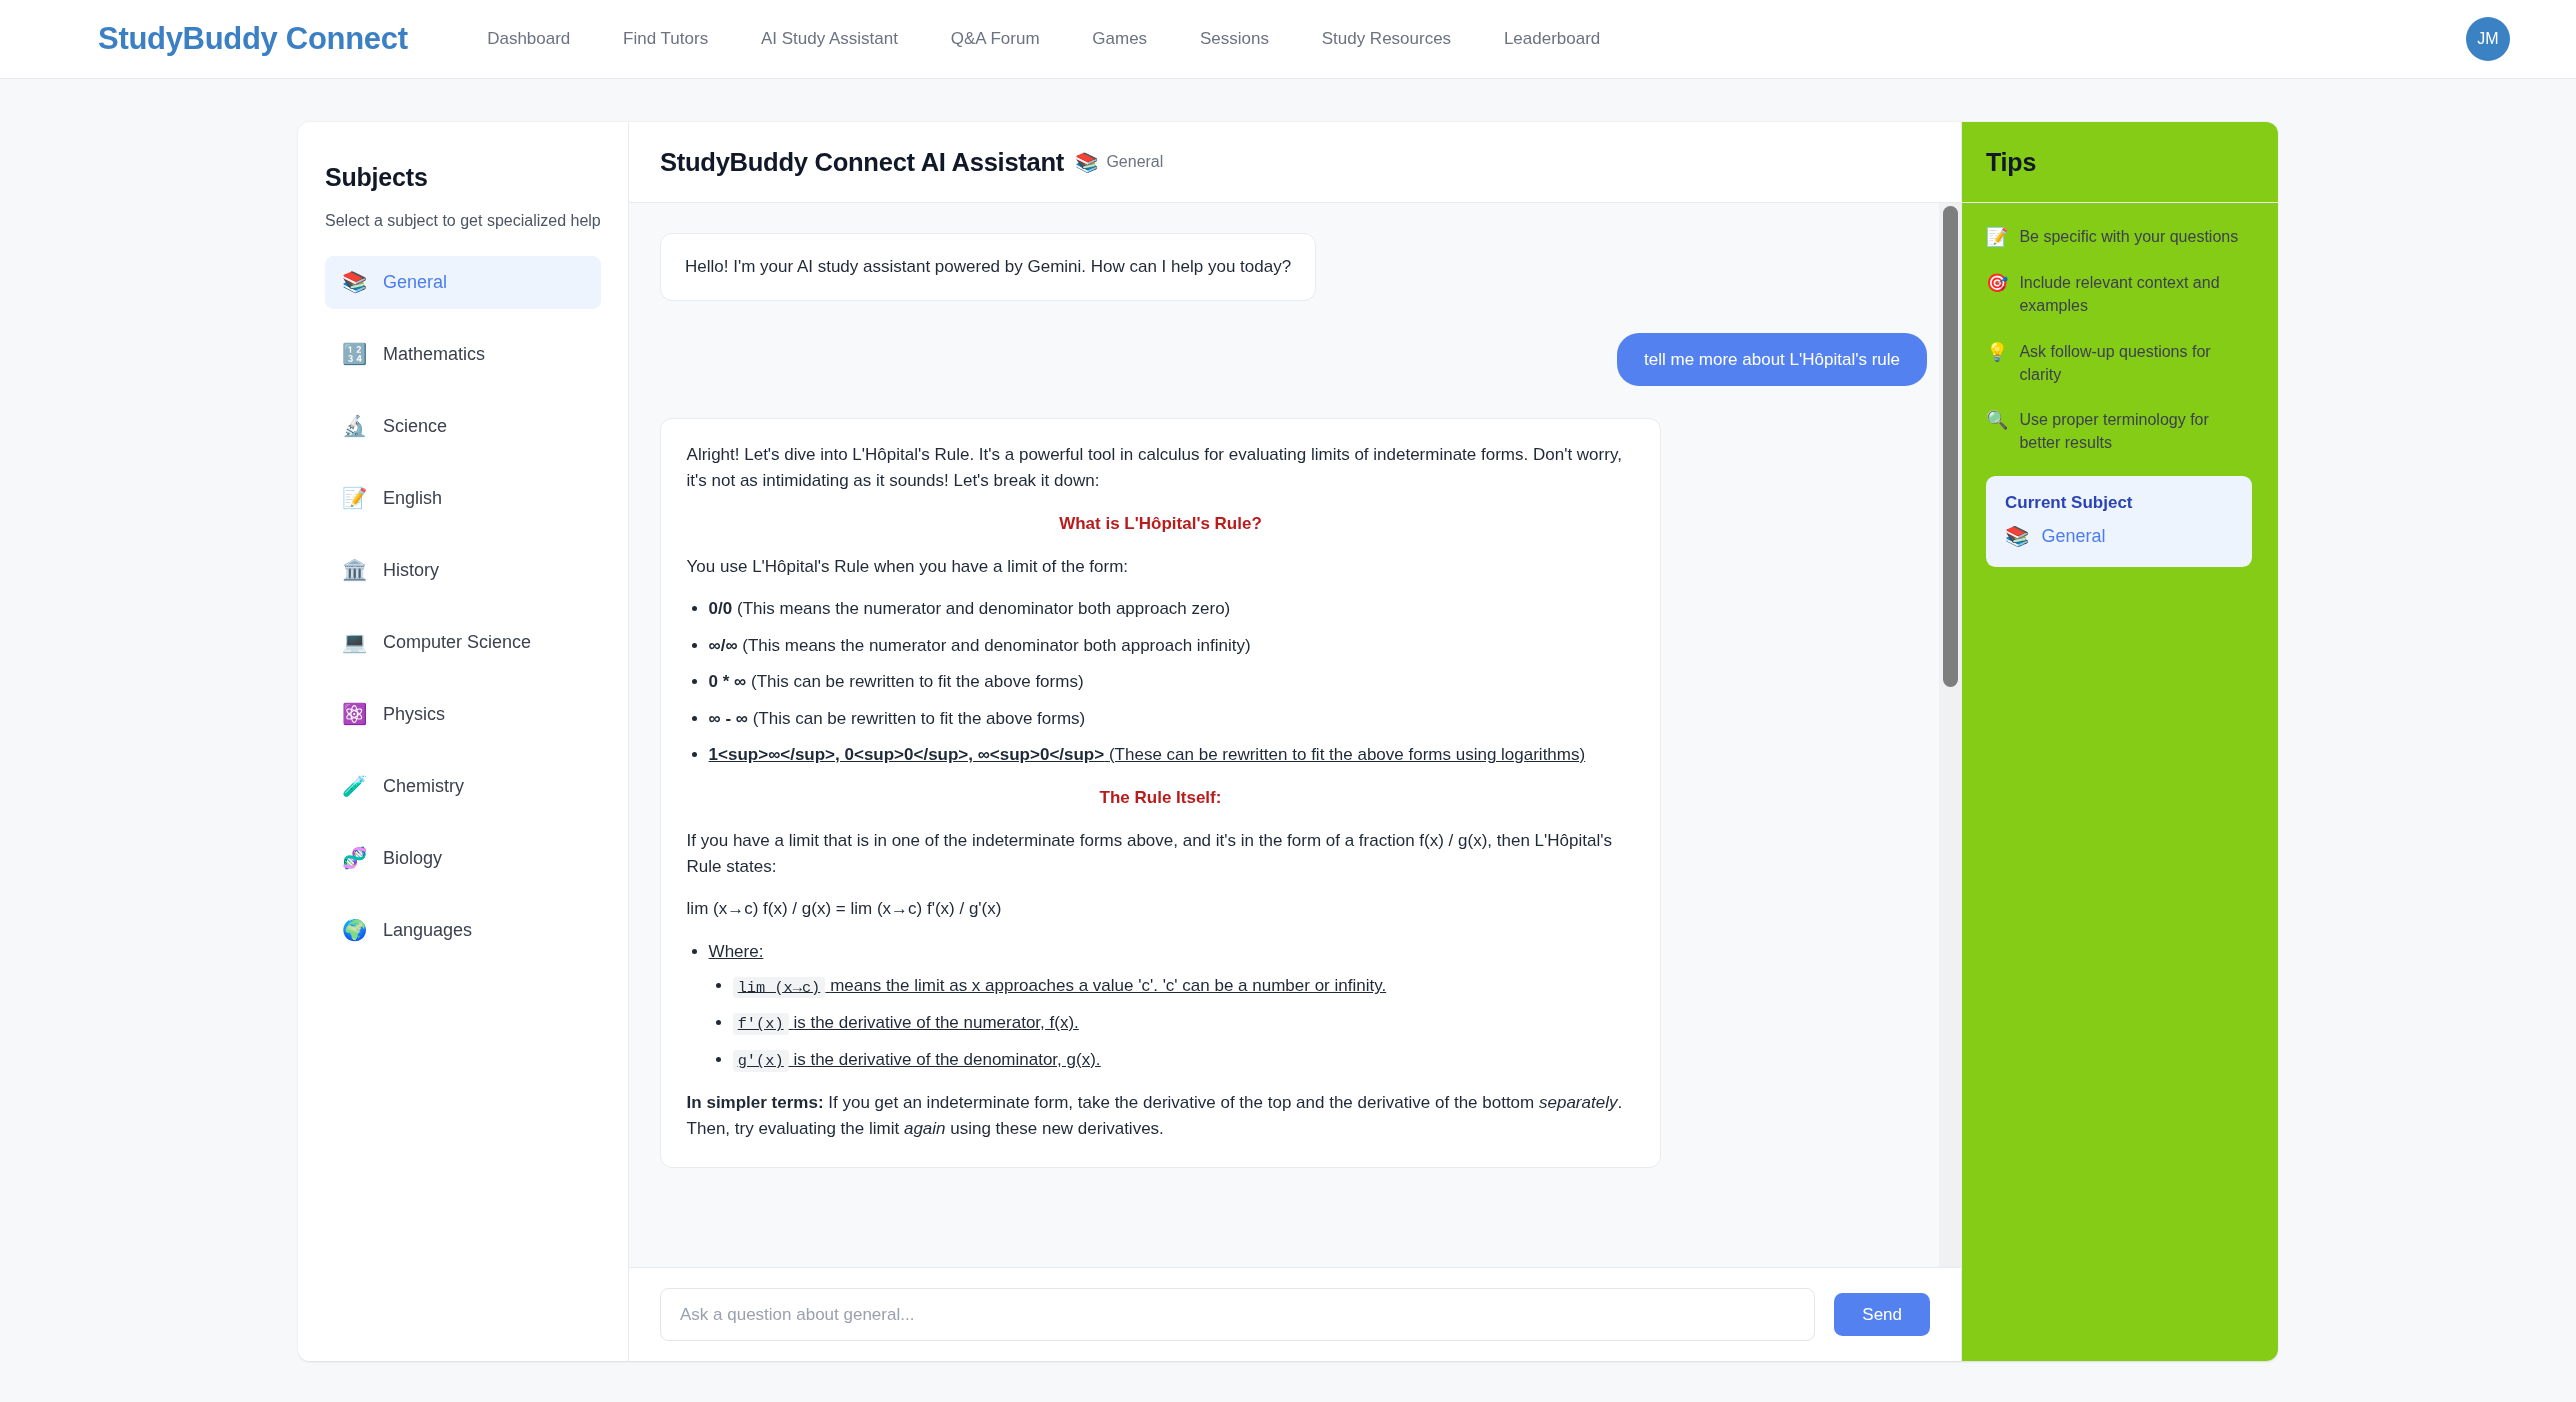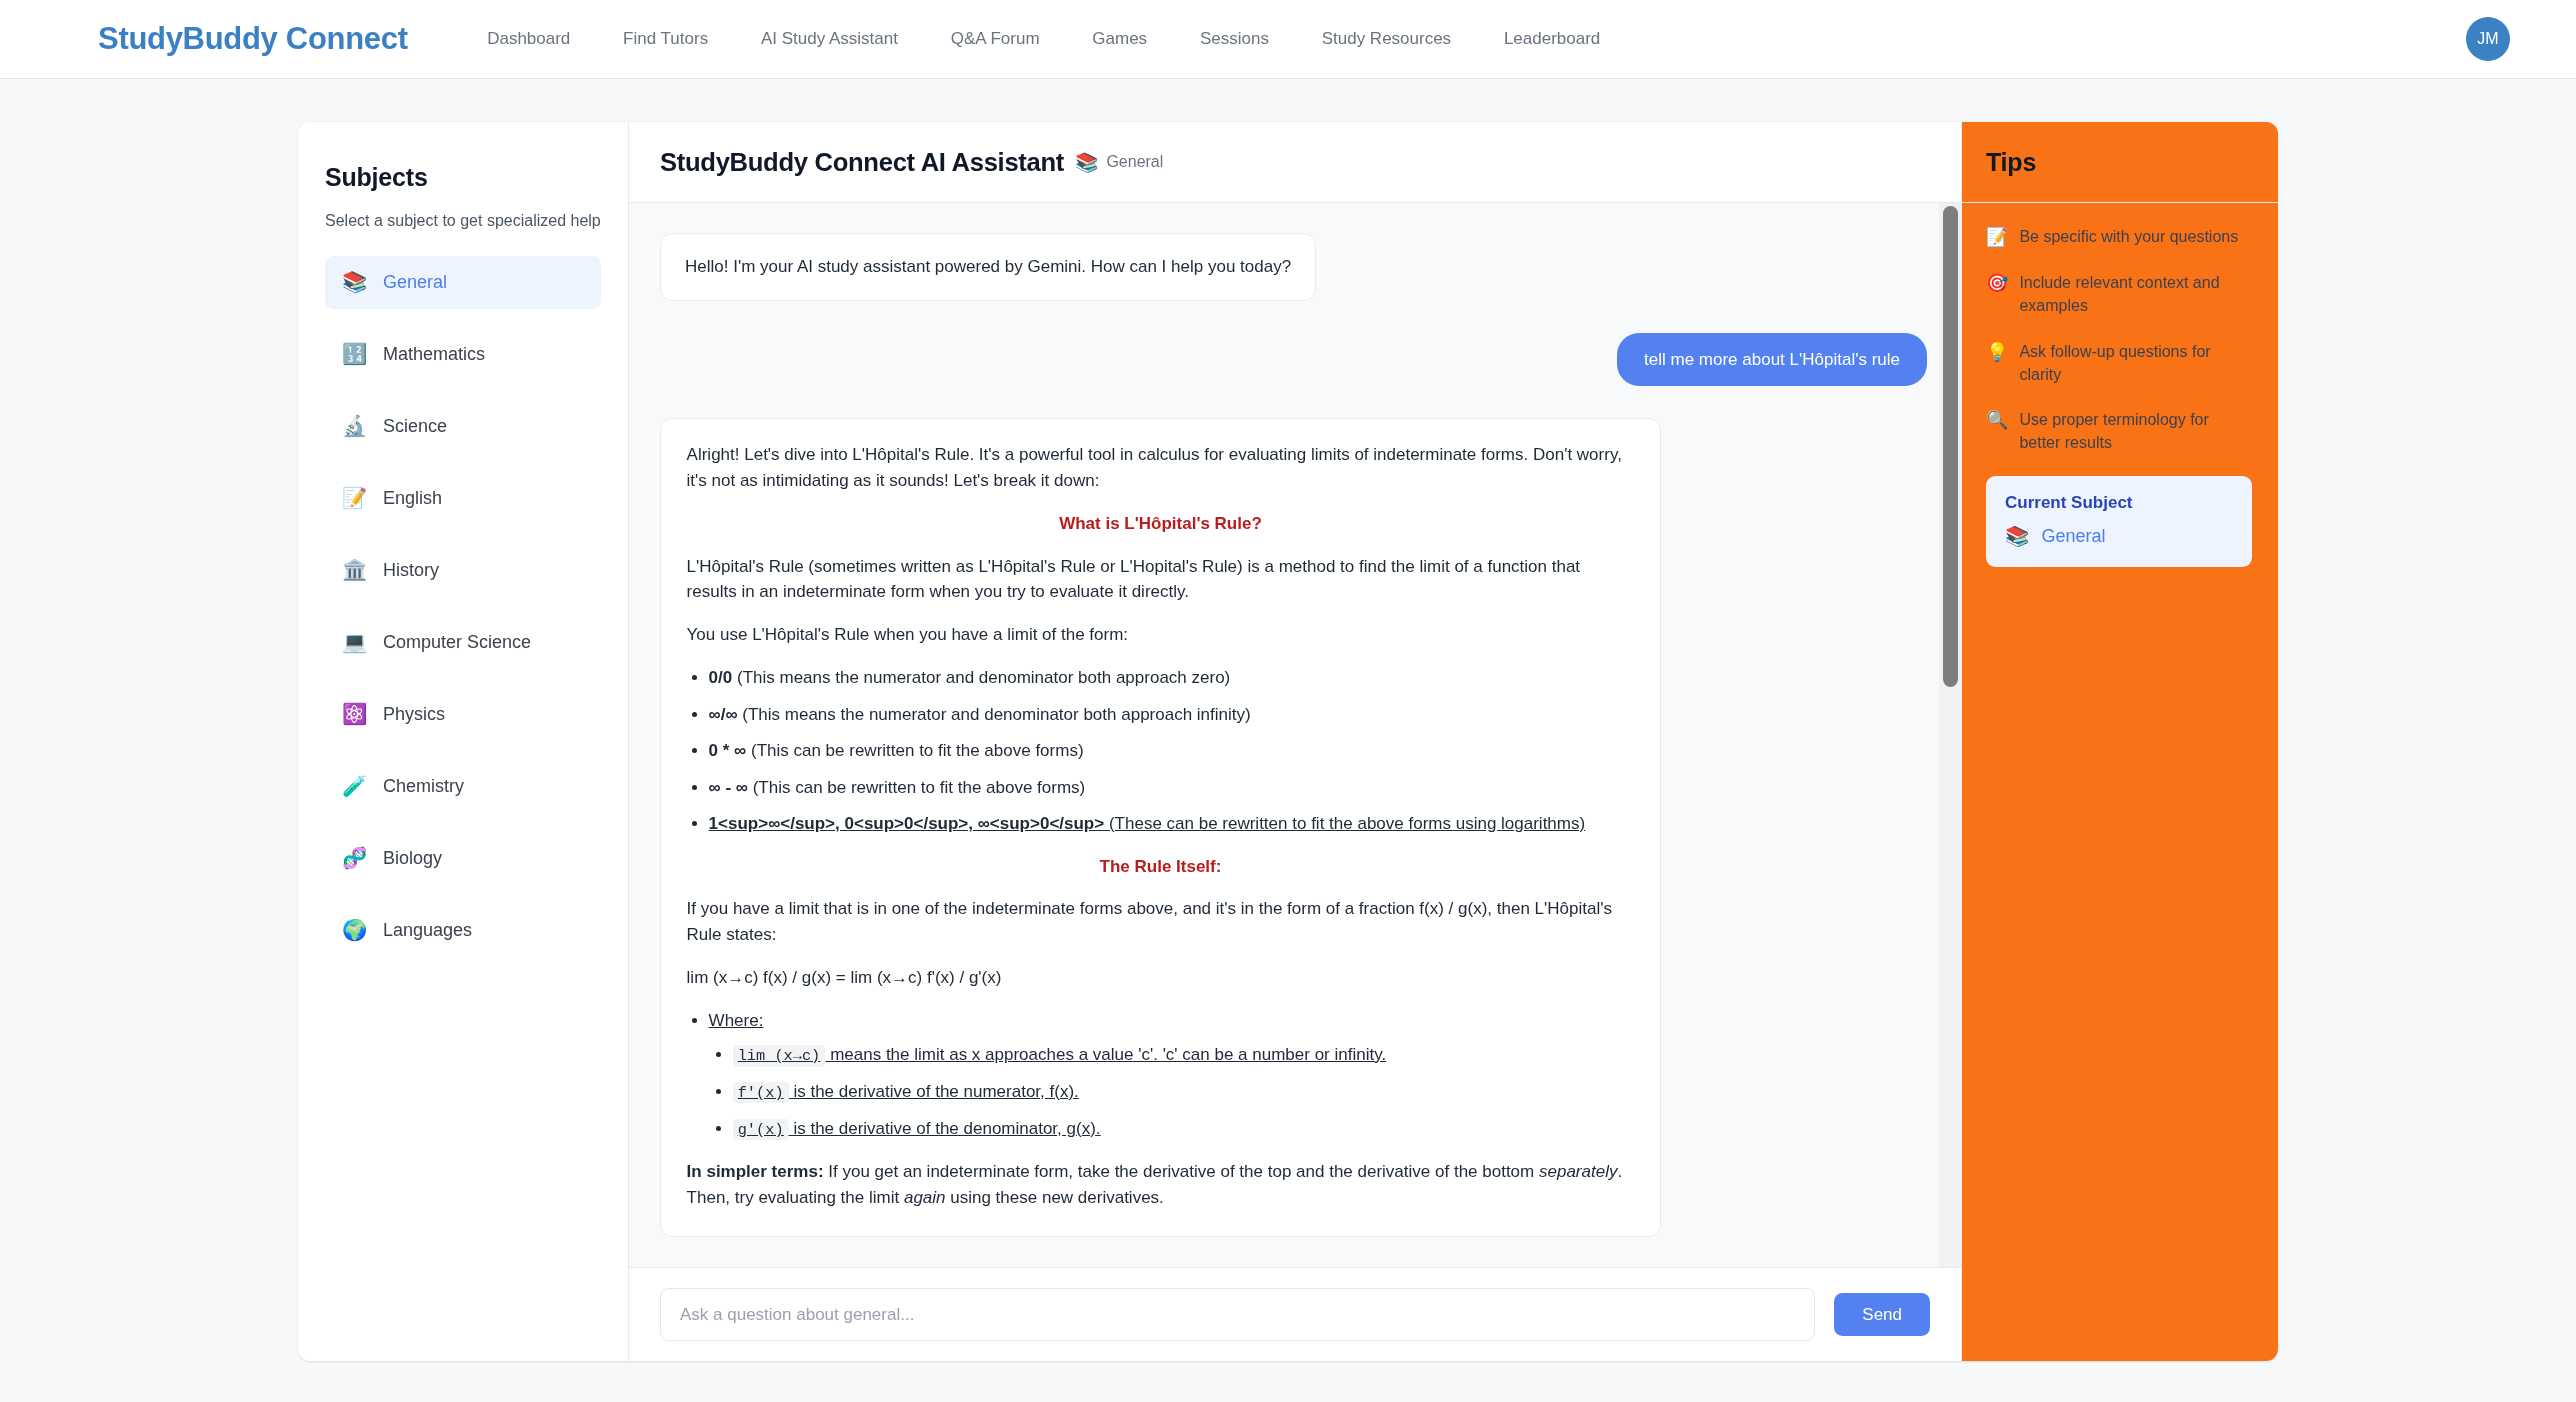--- a/index.html
+++ b/index.html
@@ -245,21 +245,21 @@
     font-size: 17px;
     font-weight: 500;
     font-family: "Liberation Sans", sans-serif;
     cursor: pointer;
   }
 
   
   .tips {
     width: 316px;
     flex: 0 0 316px;
-    background: #f97316;
+    background: #84cc16;
     display: flex;
     flex-direction: column;
   }
   .tips-header {
     height: 81px;
     flex: 0 0 81px;
     border-bottom: 0.9px solid #E8EAEE;
     display: flex;
     align-items: center;
     padding: 0 24px;
@@ -376,21 +376,20 @@
         </div>
 
         <div class="msg-row right">
           <div class="bubble-user">tell me more about L'Hôpital's rule</div>
         </div>
 
         <div class="msg-row">
           <div class="bubble-answer">
             <p>Alright! Let's dive into L'Hôpital's Rule. It's a powerful tool in calculus for evaluating limits of indeterminate forms. Don't worry, it's not as intimidating as it sounds! Let's break it down:</p>
             <p class="hd">What is L'Hôpital's Rule?</p>
-            <p>L'Hôpital's Rule (sometimes written as L'Hôpital's Rule or L'Hopital's Rule) is a method to find the limit of a function that results in an indeterminate form when you try to evaluate it directly.</p>
             <p>You use L'Hôpital's Rule when you have a limit of the form:</p>
             <ul>
               <li><b>0/0</b> <span>(This means the numerator and denominator both approach zero)</span></li>
               <li><b>∞/∞</b> <span>(This means the numerator and denominator both approach infinity)</span></li>
               <li><b>0 * ∞</b> <span>(This can be rewritten to fit the above forms)</span></li>
               <li><b>∞ - ∞</b> <span>(This can be rewritten to fit the above forms)</span></li>
               <li><b>1&lt;sup&gt;∞&lt;/sup&gt;, 0&lt;sup&gt;0&lt;/sup&gt;, ∞&lt;sup&gt;0&lt;/sup&gt;</b> <span>(These can be rewritten to fit the above forms using logarithms)</span></li>
             </ul>
             <p class="hd">The Rule Itself:</p>
             <p>If you have a limit that is in one of the indeterminate forms above, and it's in the form of a fraction f(x) / g(x), then L'Hôpital's Rule states:</p>

